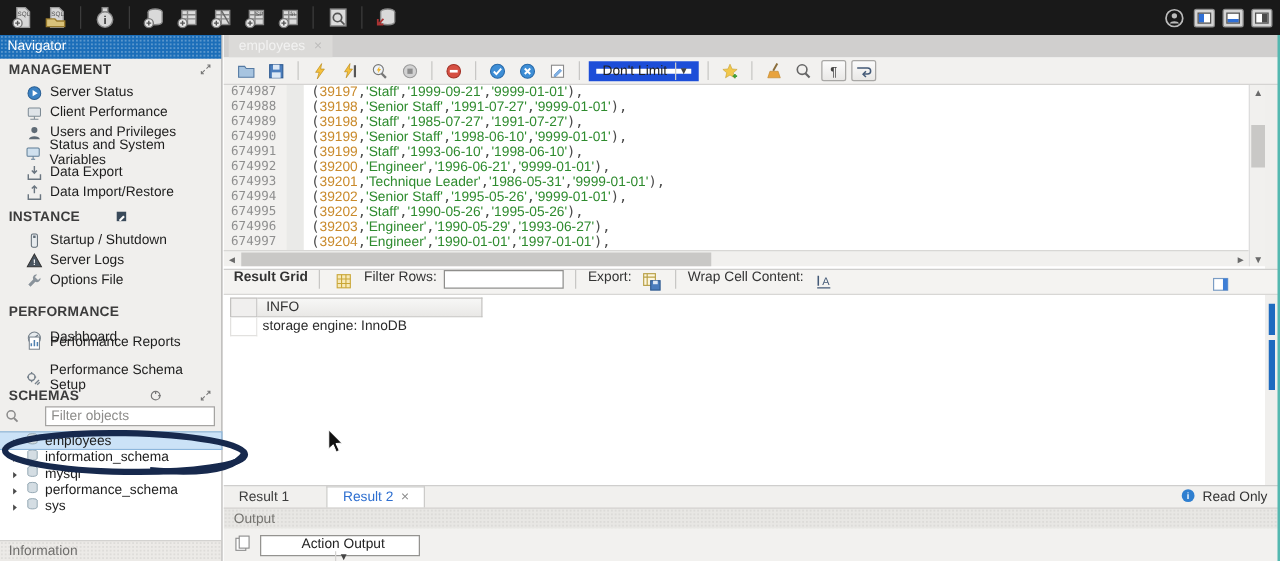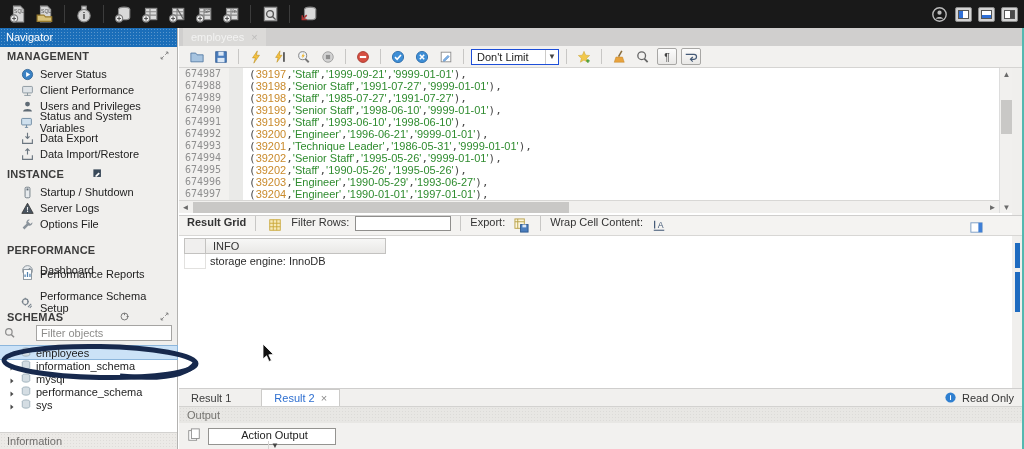--- a/index.html
+++ b/index.html
@@ -31,21 +31,21 @@
   #info-hdr{position:absolute;left:0;top:404px;width:100%;height:17px;background:#eceae7;border-top:1px solid #d3d2d0;color:#6f6e6c;line-height:17px;padding-left:7px;background-image:radial-gradient(rgba(0,0,0,.06) .6px,transparent .9px);background-size:3px 3px;}
   
   #main{position:absolute;left:179px;top:28px;width:845px;height:421px;background:#fff;}
   #tabstrip{position:absolute;left:0;top:0;width:100%;height:18px;background:#d0cfce;}
   #editor-tab{position:absolute;left:4px;top:0;height:18px;padding:0 8px;background:#dbdad8;color:#f2f2f1;display:flex;align-items:center;gap:7px;}
   #editor-tab .close{color:#bdbcbb;font-size:11px;}
   #qtoolbar{position:absolute;left:0;top:18px;width:100%;height:22px;background:#f2f1ef;border-bottom:1px solid #d5d4d2;display:flex;align-items:center;padding-left:8px;gap:4px;}
   .tbtn{width:20px;height:18px;display:flex;align-items:center;justify-content:center;}
   .tbtn.boxed{border:1px solid #a8a7a5;background:linear-gradient(#fcfcfc,#e9e8e6);border-radius:2px;width:20px;height:17px;}
   .q-sep{width:1px;height:15px;background:#c8c7c5;margin:0 3px;}
-  #limit-dd{width:88px;height:16px;border:1px solid #1d4ed8;background:#fff;display:flex;align-items:center;justify-content:space-between;padding:0 0 0 5px;color:#222;}
+  #limit-dd{width:88px;height:16px;border:6px solid #1d4ed8;background:#fff;display:flex;align-items:center;justify-content:space-between;padding:0 0 0 5px;color:#222;}
   #limit-dd .arr{width:13px;height:14px;border-left:1px solid #cccbc9;display:flex;align-items:center;justify-content:center;color:#444;font-size:8px;}
   
   #editor{position:absolute;left:0;top:40px;width:820px;height:132px;background:#fff;overflow:hidden;}
   .cline{height:12px;display:flex;white-space:pre;}
   .ln{width:50px;text-align:right;padding-right:8px;color:#8f8f8f;background:#f2f1ef;font:10px/12px "DejaVu Sans Mono",monospace;}
   .fold{width:14px;background:#eaeae8;}
   .code{padding-left:6px;font:11px/12px "DejaVu Sans Mono",monospace;color:#4a4a4a;}
   .code .num{color:#c98a2b;}
   .code .str{color:#2e8b2e;}
   

